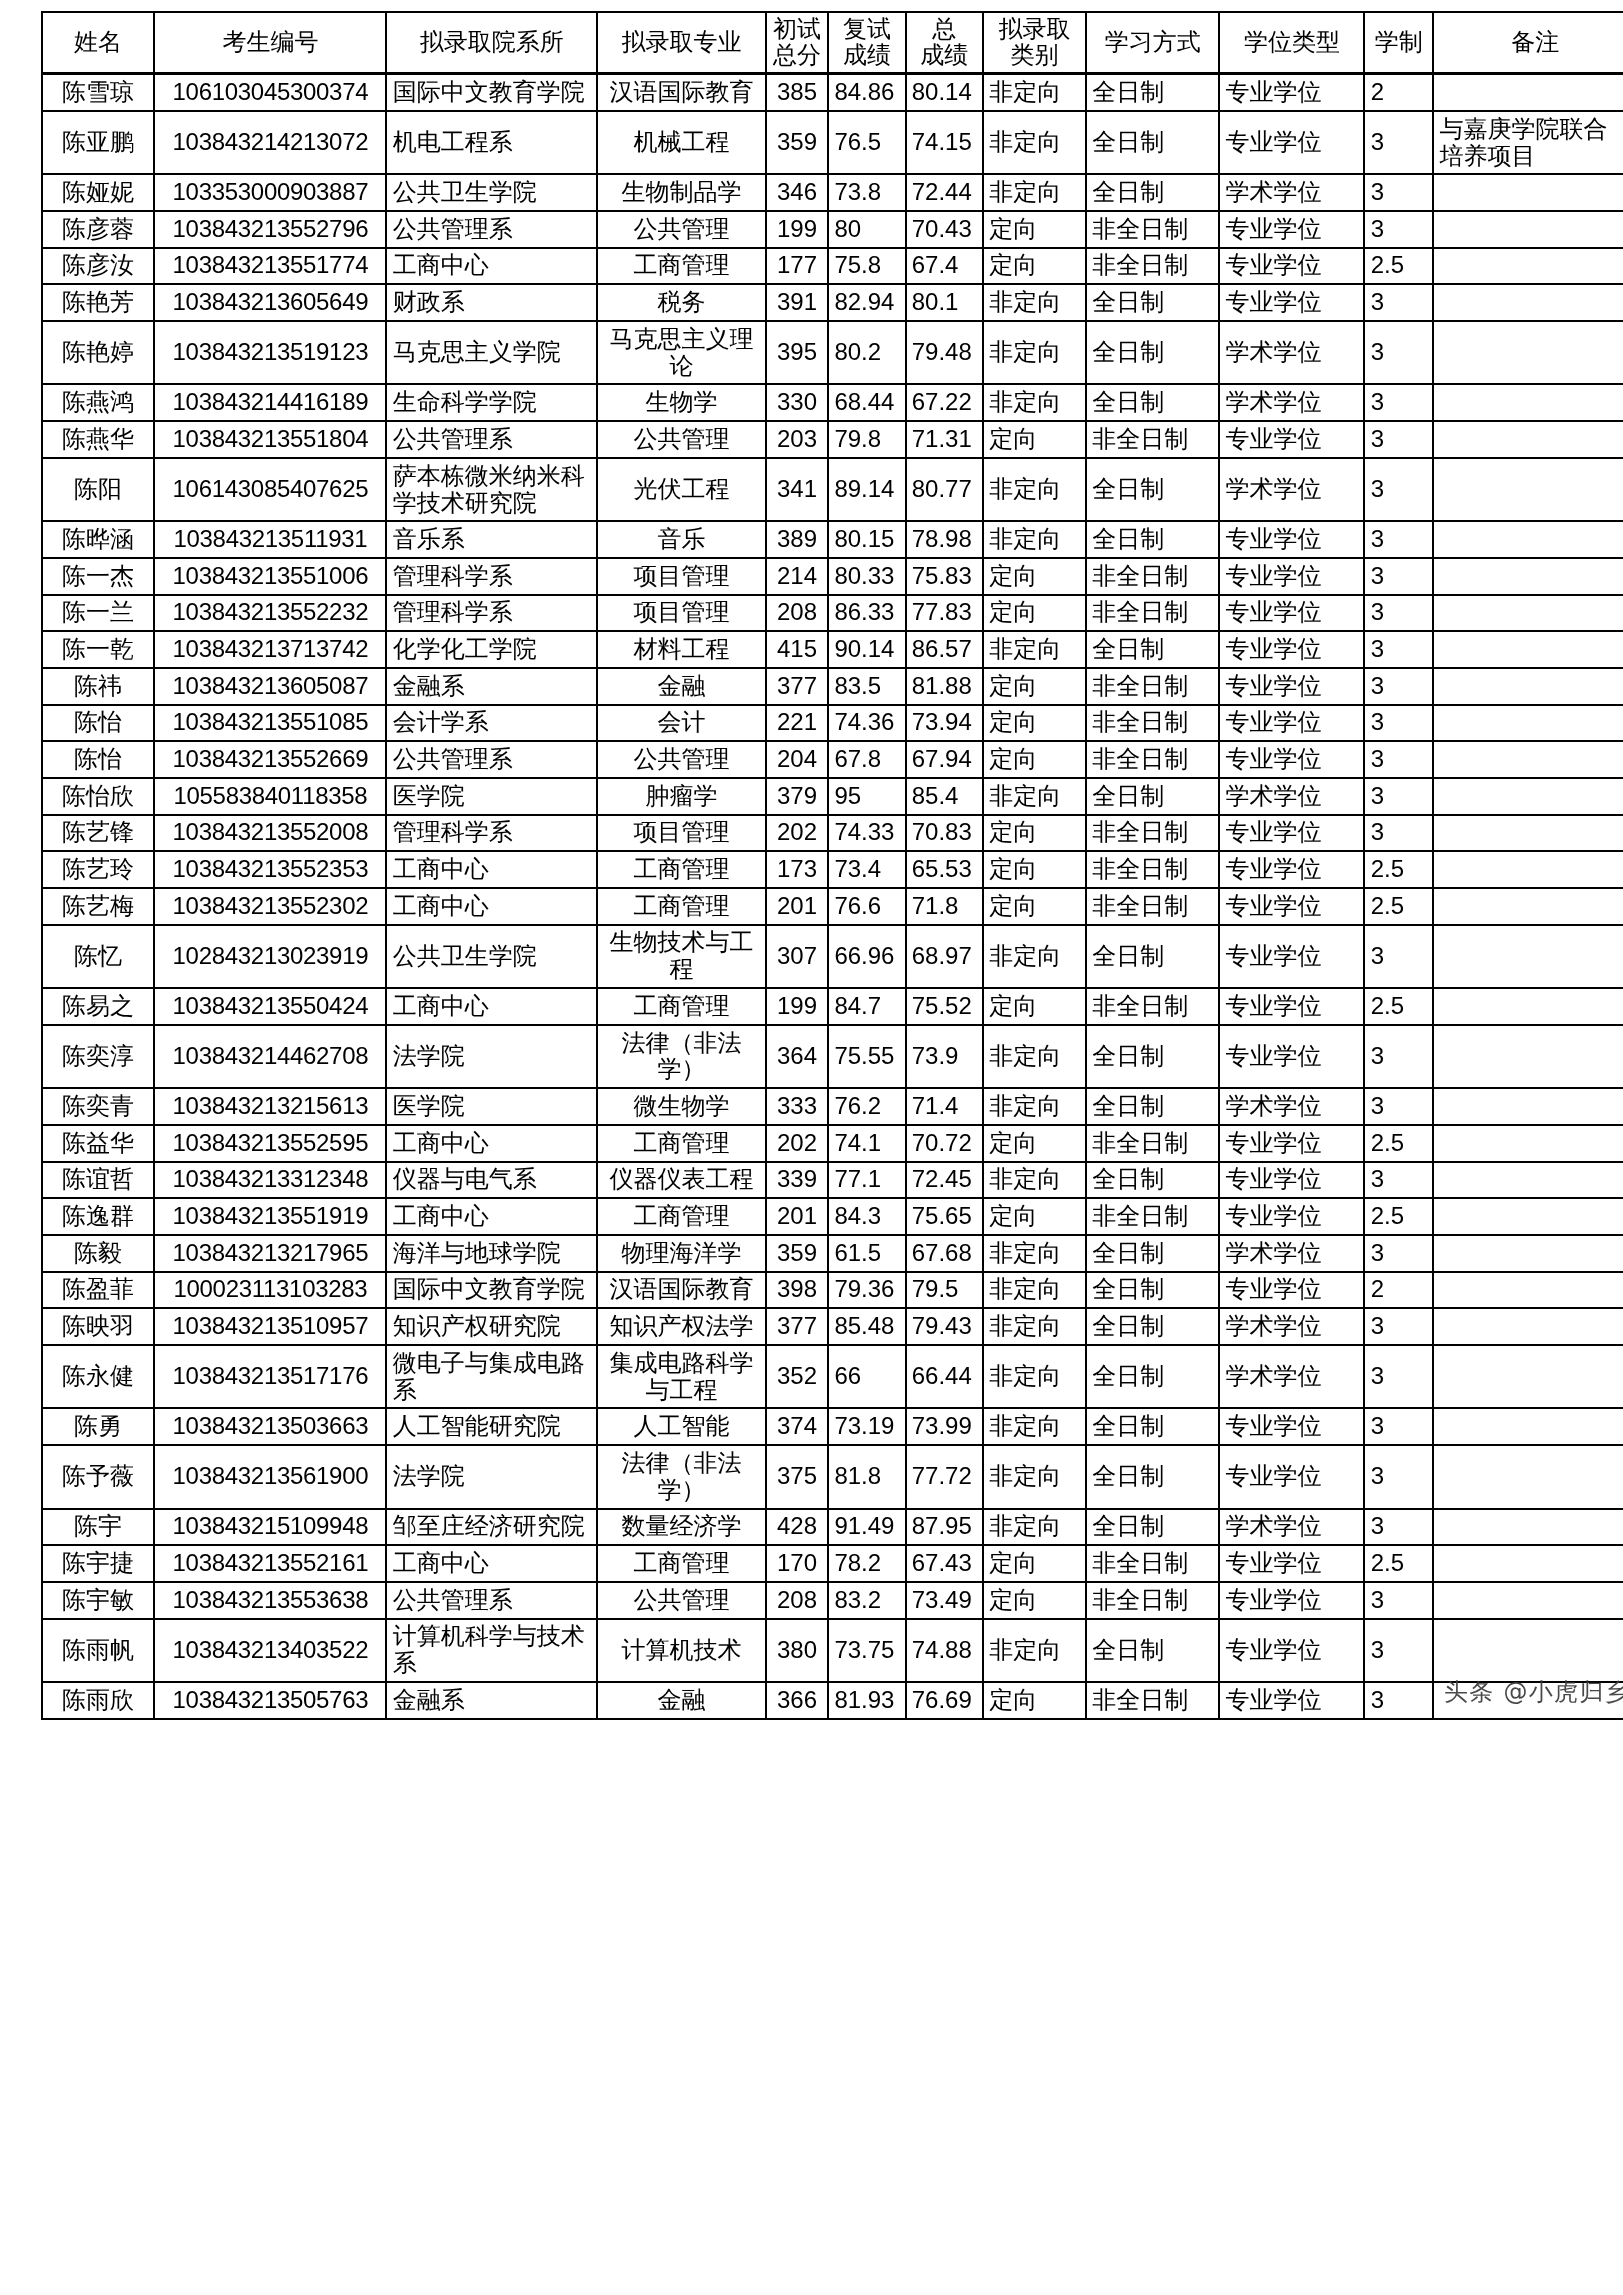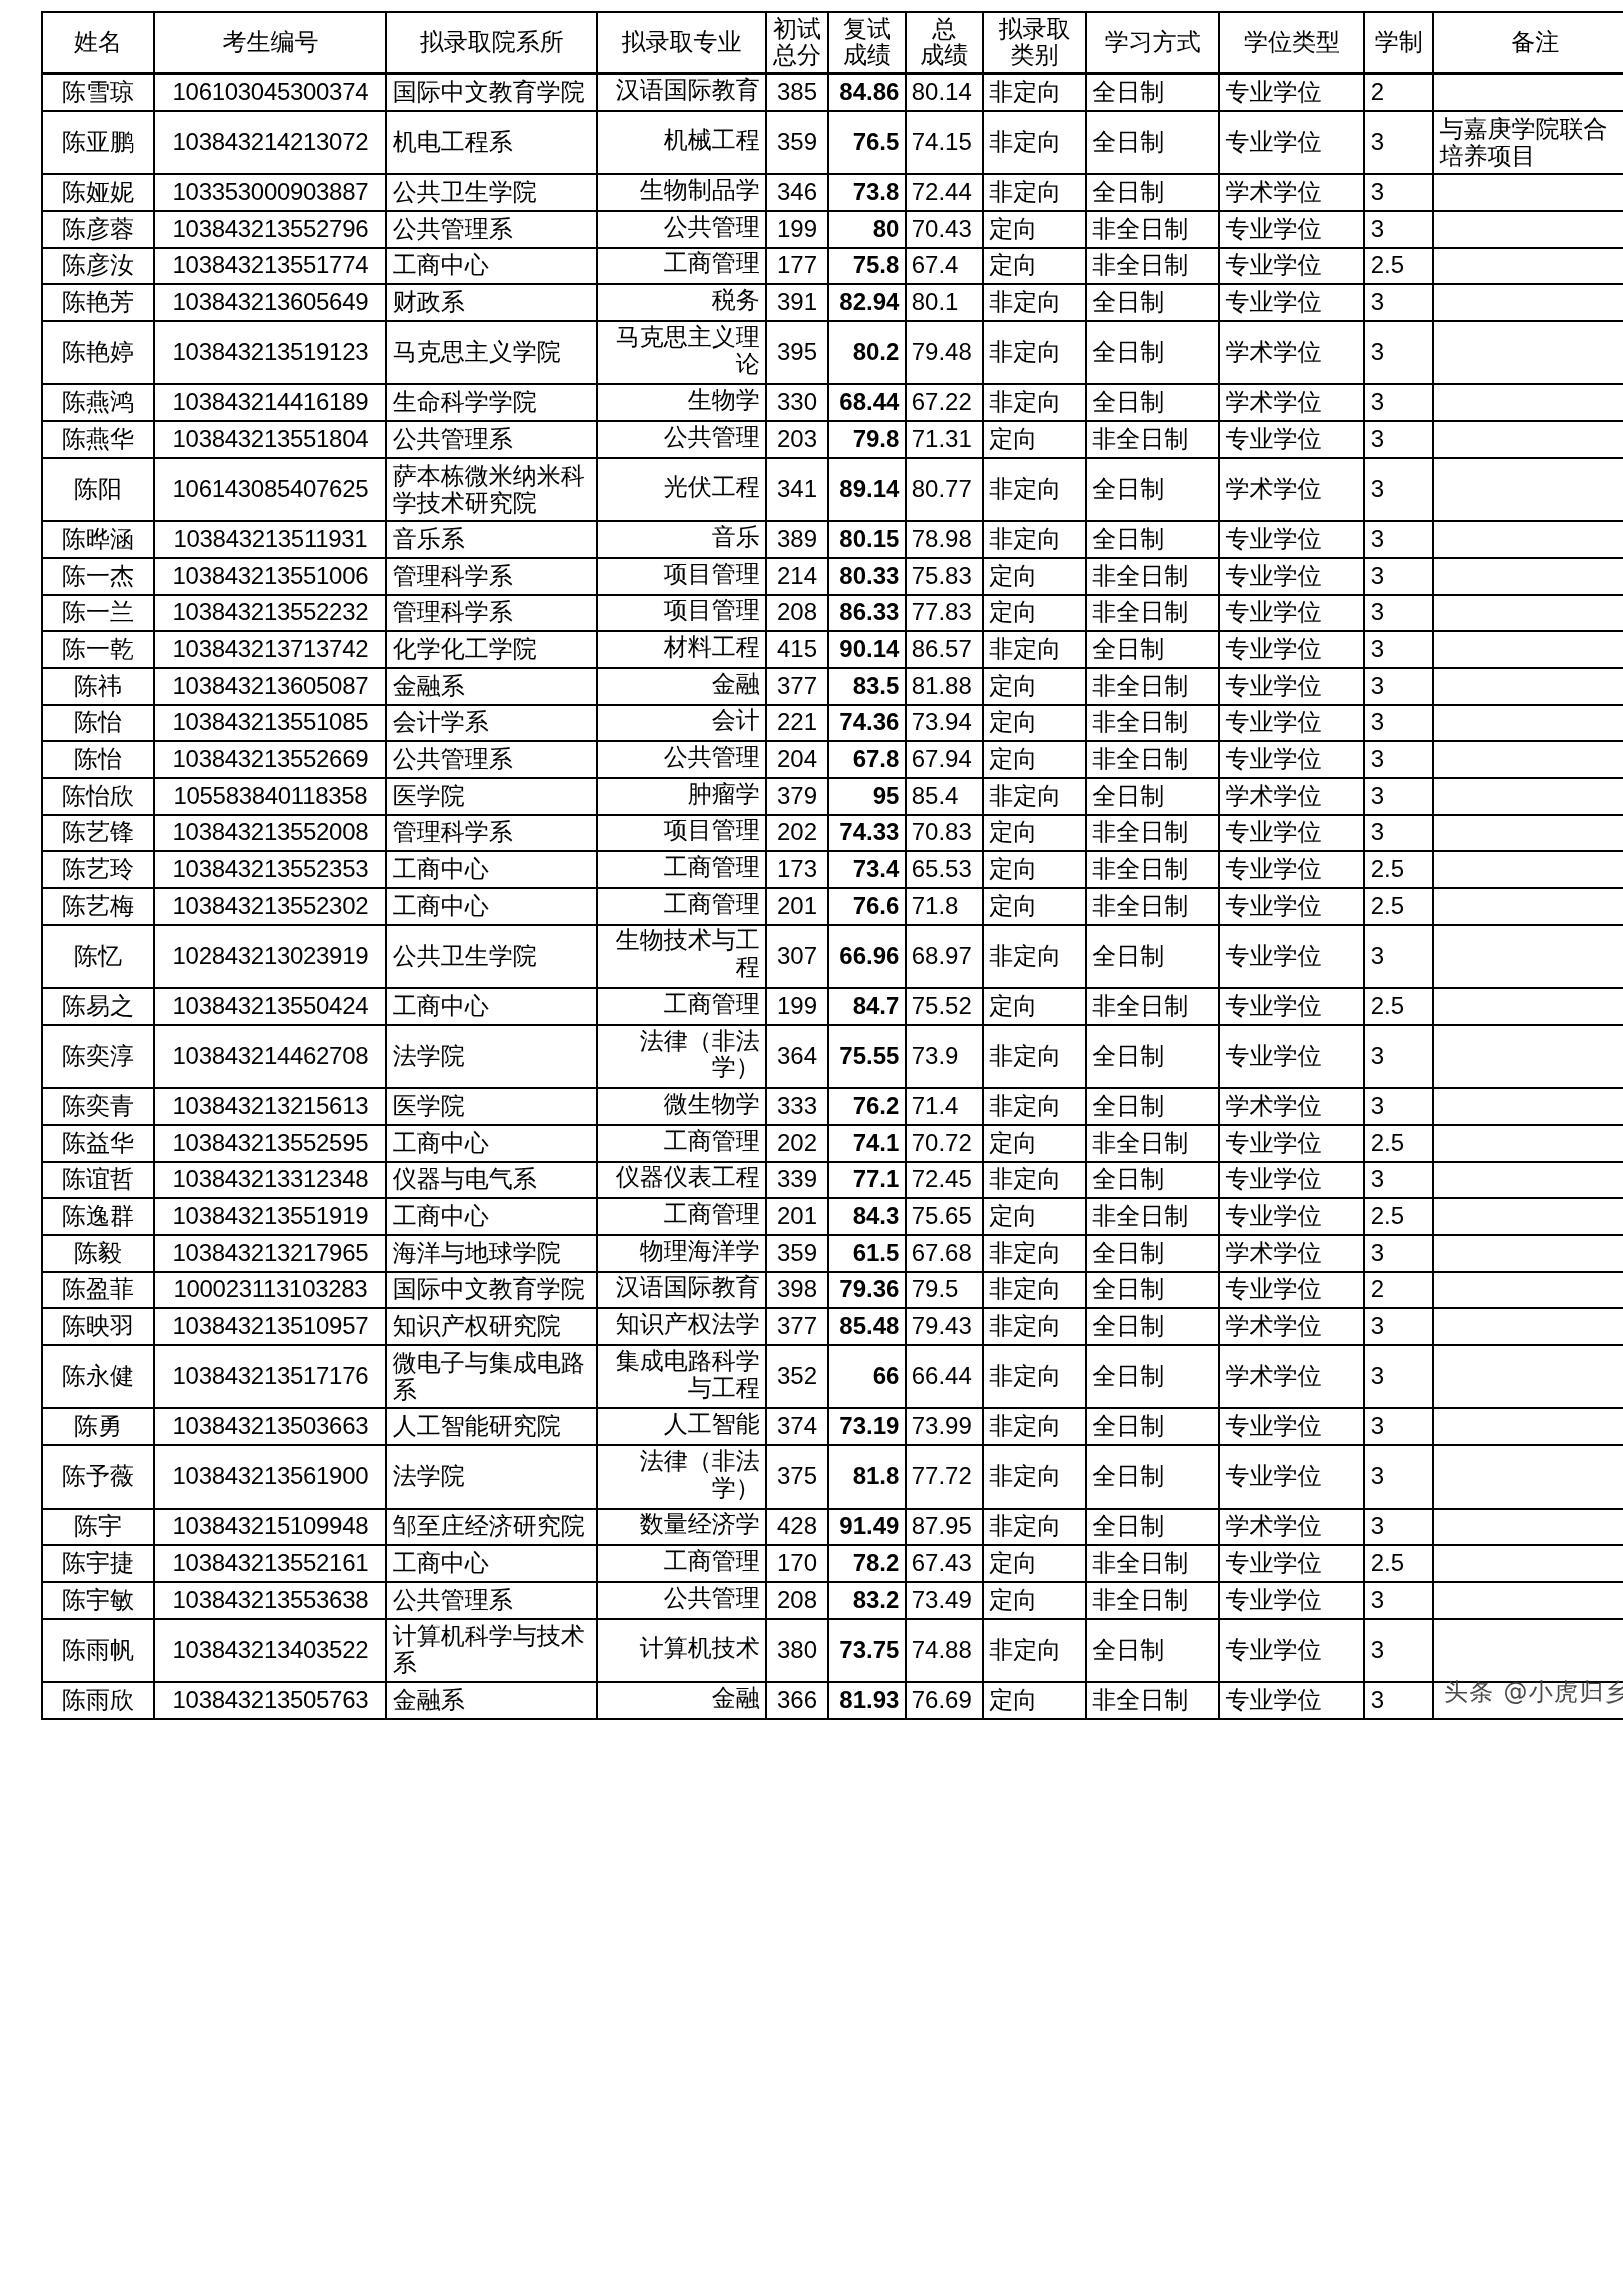--- a/index.html
+++ b/index.html
@@ -57,23 +57,23 @@
   col.c-total     { width: 72px; }
   col.c-cat       { width: 96px; }
   col.c-mode      { width: 124px; }
   col.c-degree    { width: 135px; }
   col.c-years     { width: 64px;  }
   col.c-remark    { width: 190px; }
 
   td.col-name     { text-align: center; }
   td.col-id       { text-align: center; letter-spacing: -0.3px; }
   td.col-dept     { text-align: left; }
-  td.col-major    { text-align: right; font-family: Liberation Mono, monospace; }
+  td.col-major    { text-align: center; }
   td.col-pre      { text-align: center; }
-  td.col-re       { text-align: right; font-weight: bold; }
+  td.col-re       { text-align: left; }
   td.col-total    { text-align: left; }
   td.col-cat      { text-align: left; }
   td.col-mode     { text-align: left; }
   td.col-degree   { text-align: left; }
   td.col-years    { text-align: left; }
   td.col-remark   { text-align: left; font-family: Liberation Serif, serif; }
 
   .hdr-stack {
     display: block;
     text-align: center;

